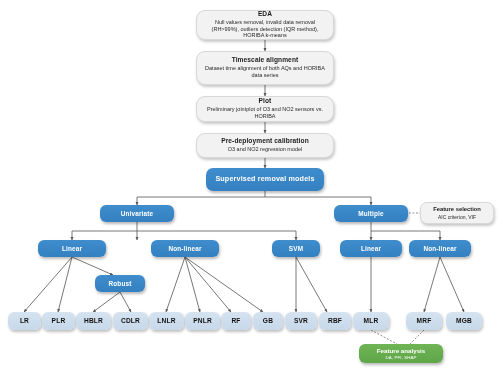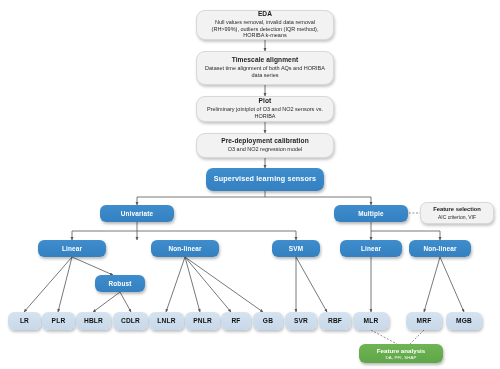--- a/index.html
+++ b/index.html
@@ -157,21 +157,21 @@
     <div class="t">Plot</div>
     <div class="s">Preliminary jointplot of O3 and NO2 sensors vs. HORIBA</div>
   </div>
 
   <div class="node stage" style="left:196px;top:133px;width:138px;height:25px;">
     <div class="t">Pre-deployment calibration</div>
     <div class="s">O3 and NO2 regression model</div>
   </div>
 
   <div class="node blue big" style="left:206px;top:168px;width:118px;height:23px;">
-    <span>Supervised learning sensors</span>
+    <span>Supervised removal models</span>
   </div>
 
   <div class="node blue" style="left:100px;top:205px;width:74px;height:17px;">
     <span>Univariate</span>
   </div>
 
   <div class="node blue" style="left:334px;top:205px;width:74px;height:17px;">
     <span>Multiple</span>
   </div>
 

